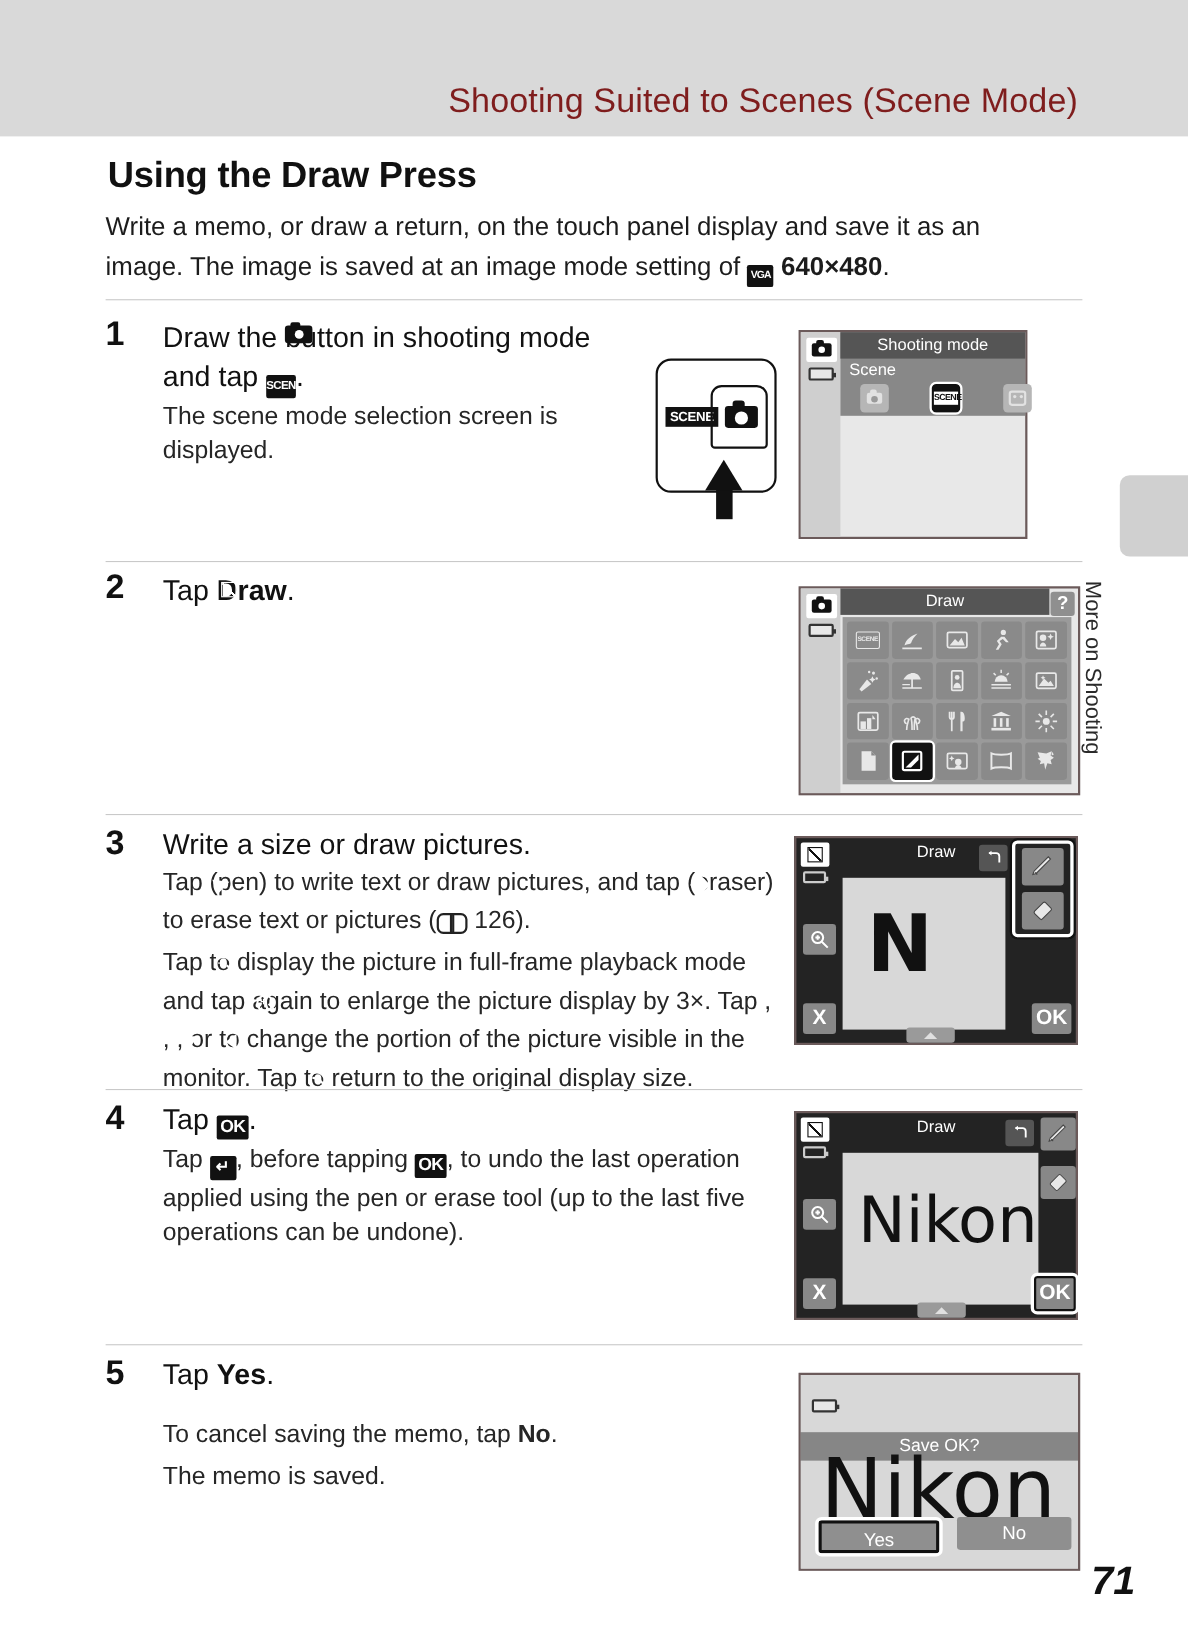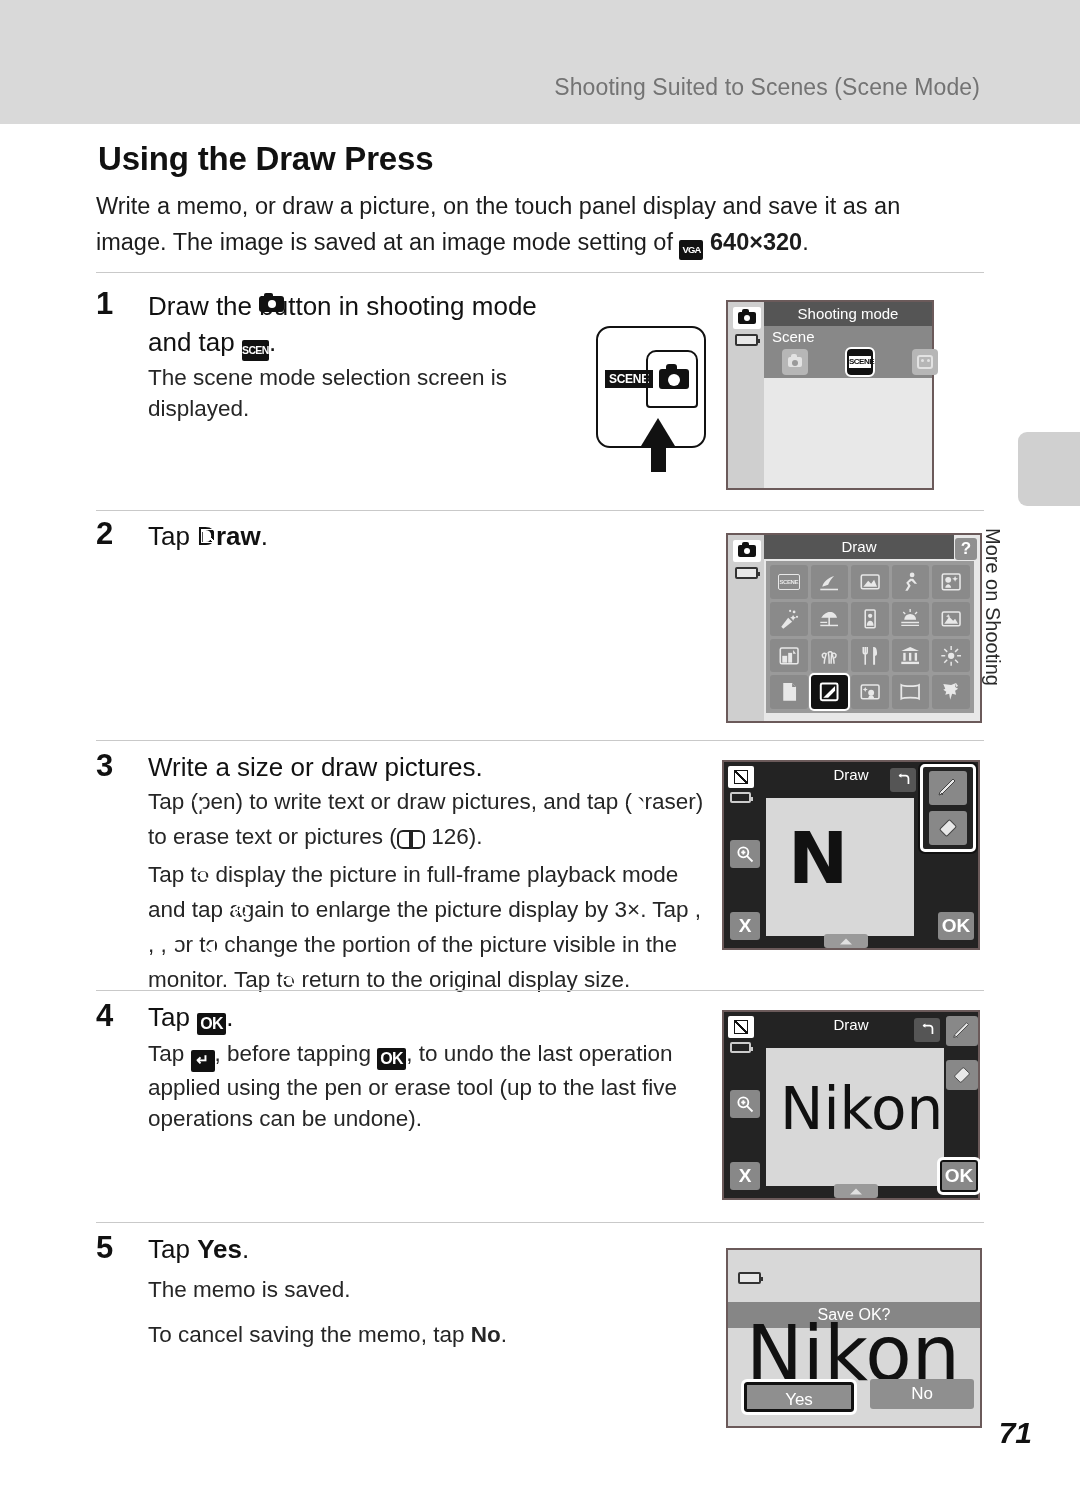--- a/index.html
+++ b/index.html
@@ -12,21 +12,21 @@
   }
   #page { position: relative; width: 1080px; height: 1486px; background:#fff; }
 
   
   .header-band {
     position: absolute; left: 0; top: 0; width: 1080px; height: 124px;
     background: #d9d9d9;
   }
   .header-title {
     position: absolute; right: 100px; top: 74px;
-    font-size: 23px; color: #737373; letter-spacing: .1px;
+    font-size: 31px; color: #7f1d1d; letter-spacing: .1px;
     white-space: nowrap;
   }
 
   
   .thumb-tab {
     position: absolute; left: 1018px; top: 432px; width: 62px; height: 74px;
     background: #d0d0d0; border-radius: 9px 0 0 9px;
   }
   .thumb-label {
     position: absolute; left: 1004px; top: 528px;
@@ -213,39 +213,39 @@
   .m5-bar { position:absolute; left:0; top:52px; width:100%; height:26px; background:#868686;
             color:#fff; font-size:16px; text-align:center; line-height:26px; }
   .m5-body { position:absolute; left:0; top:78px; width:100%; bottom:0; background:#d8d8d8; }
   .m5-btn { position:absolute; height:30px; background:#8f8f8f; color:#fff; font-size:17px;
             text-align:center; line-height:30px; border-radius:3px; }
   .m5-btn.sel { outline:3px solid #fff; border:3px solid #111; }
 
   .handwrite { font-family:"DejaVu Sans", sans-serif; color:#111; }
 
   .page-no {
-    position:absolute; right:48px; top:1416px; font-size:30px;
+    position:absolute; right:48px; top:1416px; font-size:36px;
     font-style: italic; font-weight:bold; color:#111;
   }
 </style>
 </head>
 <body>
 
 <div id="page">
 
   <div class="header-band"></div>
   <div class="header-title">Shooting Suited to Scenes (Scene Mode)</div>
 
   <div class="thumb-tab"></div>
   <div class="thumb-label">More on Shooting</div>
 
   <div class="sec-title">Using the Draw Press</div>
 
   <div class="intro">
-    <span>Write a memo, or draw a picture, on the touch panel display and save it as an image. The image is saved at an image mode setting of </span><span class="g g-vga">VGA</span> <b>640×320</b><span>.</span>
+    <span>Write a memo, or draw a return, on the touch panel display and save it as an image. The image is saved at an image mode setting of </span><span class="g g-vga">VGA</span> <b>640×480</b><span>.</span>
   </div>
 
   <div class="rule" style="top:272px"></div>
   <div class="step-num" style="left:96px; top:286px">1</div>
   <div class="step-head" style="left:148px; top:289px; width:400px">
     <span>Draw the </span><span class="g-cam"><i></i></span><span> button in shooting mode and tap </span><span class="g g-scene">SCENE</span><span>.</span>
   </div>
   <div class="step-body" style="left:148px; top:362px; width:420px">The scene mode selection screen is displayed.</div>
 
   <div style="position:absolute;left:596px;top:326px;width:110px;height:122px;border:2.5px solid #111;border-radius:14px;">
@@ -544,22 +544,22 @@
         </svg>
     </div>
   </div>
 
   <div class="rule" style="top:1222px"></div>
   <div class="step-num" style="left:96px; top:1230px">5</div>
   <div class="step-head" style="left:148px; top:1232px; width:400px">
     <span>Tap </span><b>Yes</b><span>.</span>
   </div>
   <div class="step-body" style="left:148px; top:1274px; width:500px">
+    <p style="margin-top:14px"><span>To cancel saving the memo, tap </span><b>No</b><span>.</span></p>
     <p>The memo is saved.</p>
-    <p style="margin-top:14px"><span>To cancel saving the memo, tap </span><b>No</b><span>.</span></p>
   </div>
 
   <div class="monitor" style="left:726px; top:1248px; width:256px; height:180px; background:#d8d8d8;">
     <div class="m5-top">
       <div class="batt" style="left:10px; top:22px;"></div>
     </div>
     <div class="m5-bar">Save OK?</div>
     <div class="m5-body">
       <div class="handwrite" style="position:absolute;left:18px;top:-12px;font-size:76px;line-height:1;">Nikon</div>
       <div class="m5-btn sel" style="left:16px; bottom:14px; width:110px;">Yes</div>

